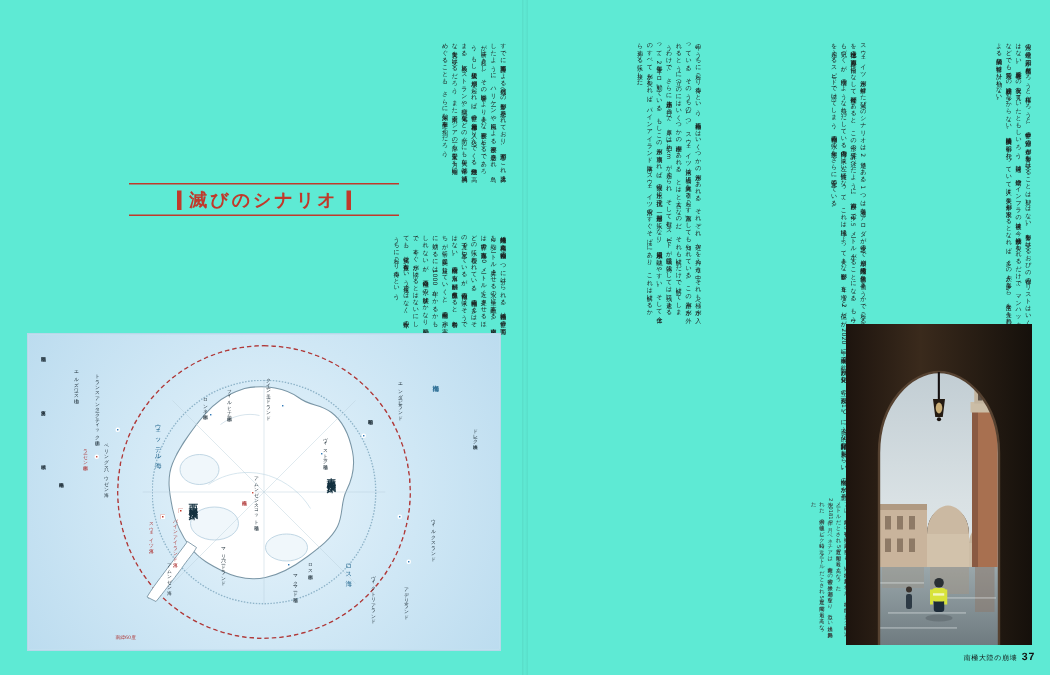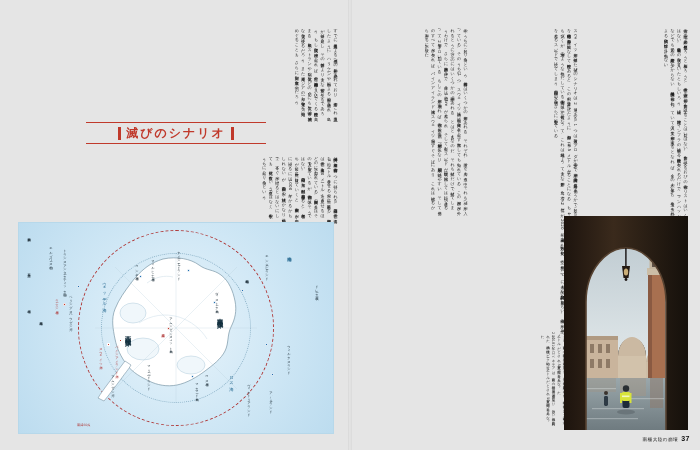--- a/index.html
+++ b/index.html
@@ -5,21 +5,21 @@
   * { box-sizing: border-box; }
   html, body {
     margin: 0; padding: 0;
     width: 700px; height: 450px;
     background: #ffffff;
     font-family: "Liberation Sans", sans-serif;
   }
   .page {
     position: relative;
     width: 700px; height: 450px;
-    background: #e5e5e5;
+    background: #5eead4;
     overflow: hidden;
   }
   
   .gutter {
     position: absolute;
     left: 348px; top: 0; width: 4px; height: 450px;
     background: linear-gradient(to right, rgba(0,0,0,0.06), rgba(0,0,0,0.0) 45%, rgba(0,0,0,0.05));
   }
   .spread-left, .spread-right {
     position: absolute; top: 0; height: 450px;

